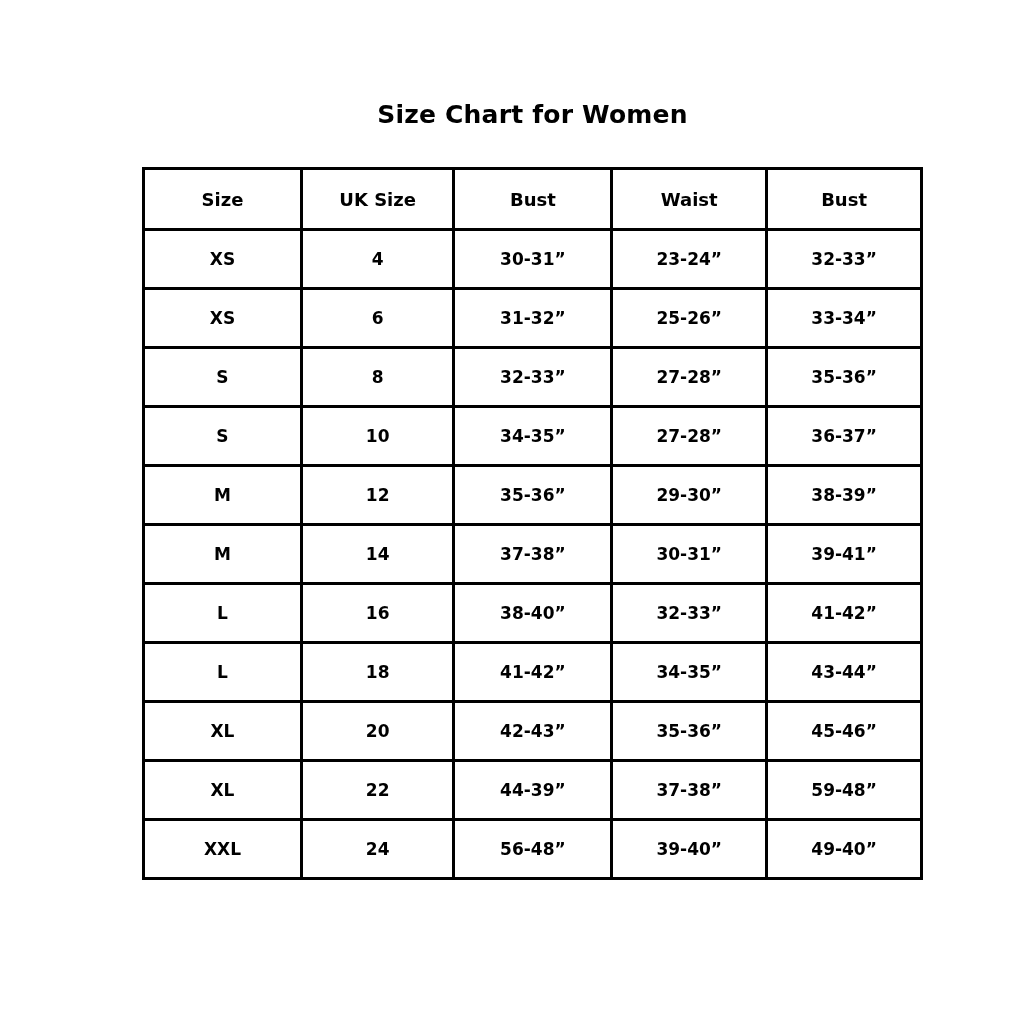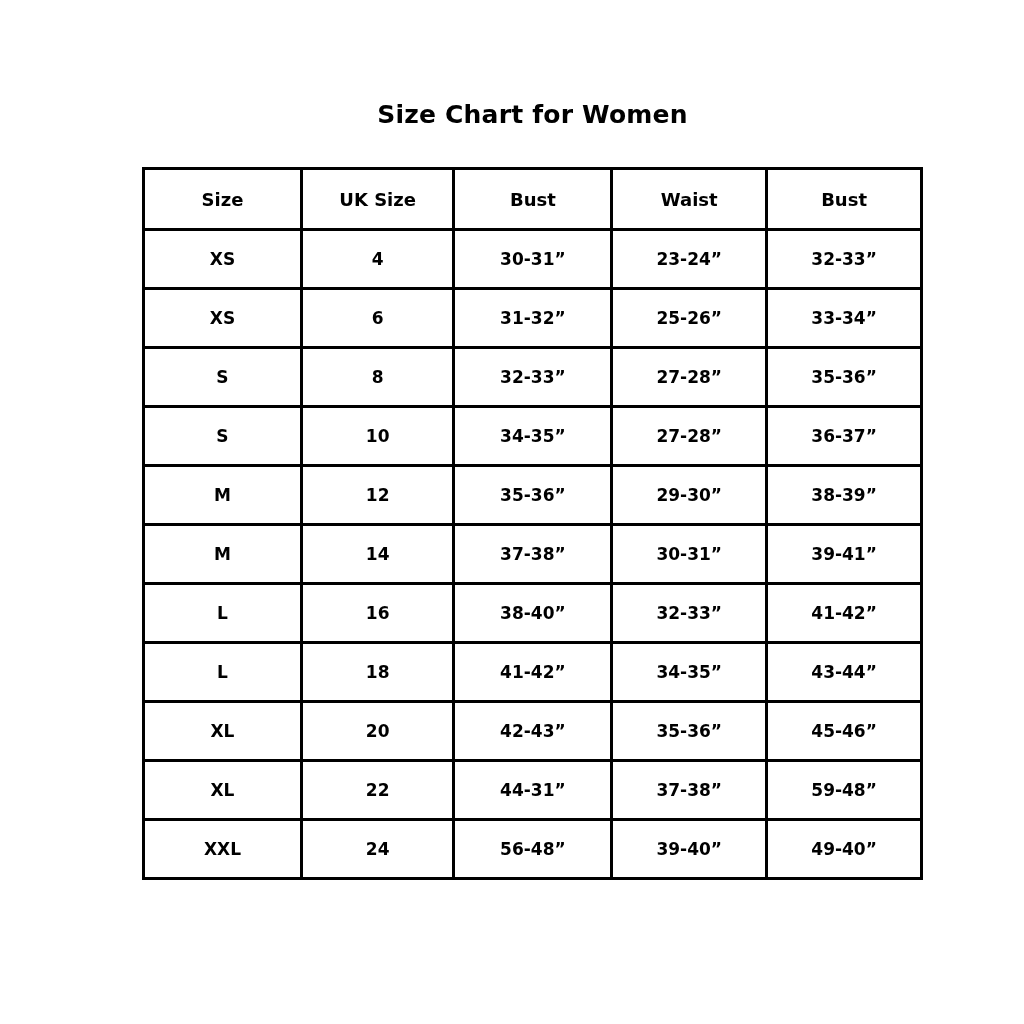--- a/index.html
+++ b/index.html
@@ -146,21 +146,21 @@
         <tr>
           <td>XL</td>
           <td>20</td>
           <td>42-43”</td>
           <td>35-36”</td>
           <td>45-46”</td>
         </tr>
         <tr>
           <td>XL</td>
           <td>22</td>
-          <td>44-31”</td>
+          <td>44-39”</td>
           <td>37-38”</td>
           <td>59-48”</td>
         </tr>
         <tr>
           <td>XXL</td>
           <td>24</td>
           <td>56-48”</td>
           <td>39-40”</td>
           <td>49-40”</td>
         </tr>

